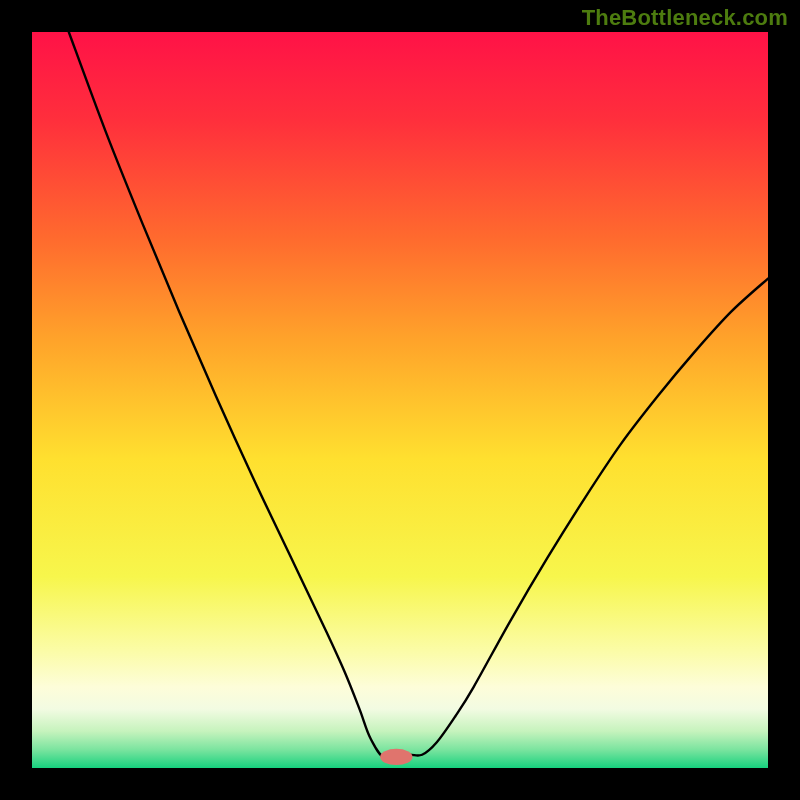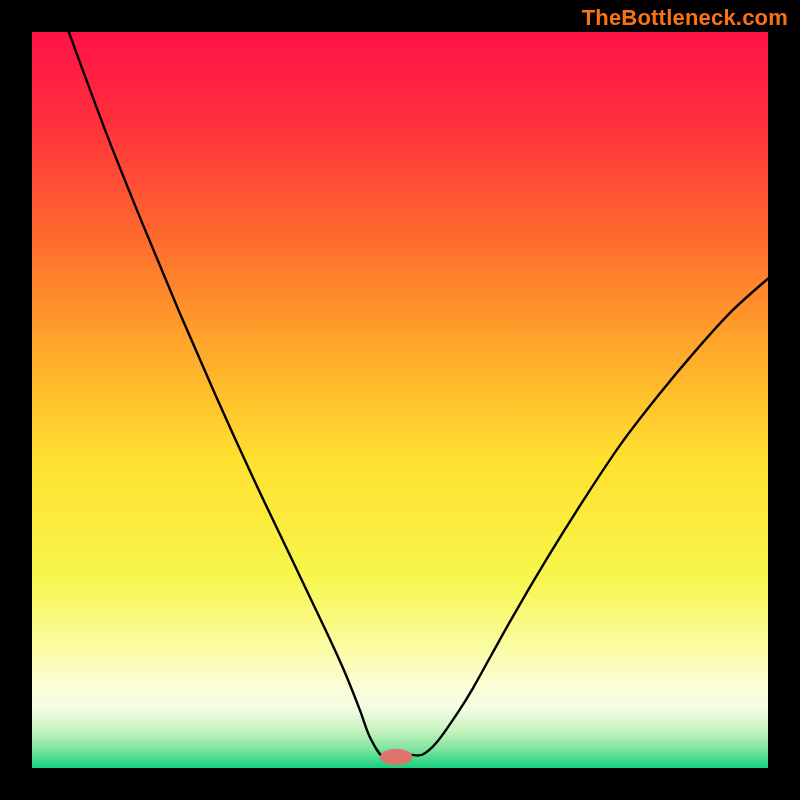--- a/index.html
+++ b/index.html
@@ -13,21 +13,21 @@
   .frame {
     position: relative;
     width: 800px;
     height: 800px;
     background: #000;
   }
   .watermark {
     position: absolute;
     top: 5px;
     right: 12px;
-    color: #f97316;
+    color: #4d7c0f;
     font-size: 22px;
     font-weight: 600;
     letter-spacing: 0.2px;
     z-index: 10;
   }
   .plot {
     position: absolute;
     left: 32px;
     top: 32px;
     width: 736px;

